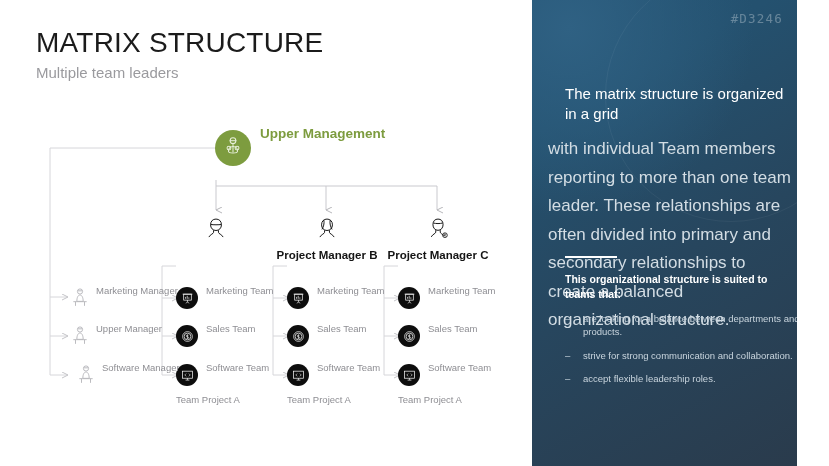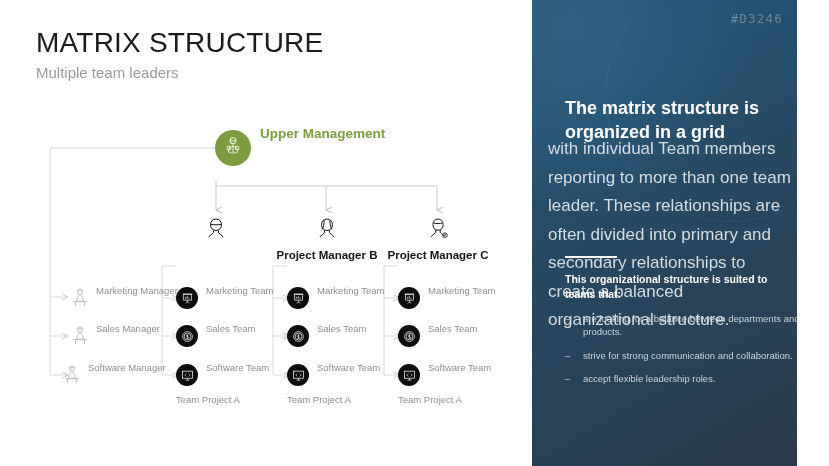--- a/index.html
+++ b/index.html
@@ -89,22 +89,22 @@
     width: 250px; height: 250px; border-radius: 50%;
     border: 1px solid rgba(255,255,255,.05);
   }
   #doc-code {
     position: absolute; right: 14px; top: 11px;
     font-size: 12.5px; letter-spacing: 1.2px;
     color: rgba(255,255,255,.30);
     font-family: "DejaVu Sans Mono", monospace;
   }
   #panel-heading {
-    position: absolute; left: 33px; top: 96px; width: 230px;
-    font-size: 18px; font-weight: 700; line-height: 1.35; color: #ffffff;
+    position: absolute; left: 33px; top: 84px; width: 230px;
+    font-size: 15px; font-weight: 400; line-height: 1.35; color: #ffffff;
   }
   #panel-body {
     position: absolute; left: 16px; top: 135px; width: 243px;
     font-size: 17px; line-height: 1.68; color: #d3dde4; font-weight: 400;
   }
   #panel-divider {
     position: absolute; left: 33px; top: 256px;
     width: 52px; height: 2px; background: #ffffff;
   }
   #panel-subheading {
@@ -339,23 +339,23 @@
     </div>
     <div class="mgr-row" style="left:70px; top:325px;">
       <div class="mgr-icon">
         <svg width="20" height="22" viewBox="0 0 24 26" fill="none" stroke="#b9b9bd" stroke-width="1.15">
           <circle cx="12" cy="5.2" r="3.1"></circle>
           <path d="M9.2 4.4 h5.6"></path>
           <path d="M8.2 17 C8.2 12.6 9.6 9.4 12 9.4 C14.4 9.4 15.8 12.6 15.8 17 Z"></path>
           <path d="M4 17.4 h16 M6.6 17.4 v5 M17.4 17.4 v5"></path>
         </svg>
       </div>
-      <div class="mgr-label">Sales Manager</div>
-    </div>
-    <div class="mgr-row" style="left:62px; top:364px;text-align:right;">
+      <div class="mgr-label">Upper Manager</div>
+    </div>
+    <div class="mgr-row" style="left:76px; top:364px;text-align:right;">
       <div class="mgr-icon">
         <svg width="20" height="22" viewBox="0 0 24 26" fill="none" stroke="#b9b9bd" stroke-width="1.15">
           <circle cx="12" cy="5.2" r="3.1"></circle>
           <path d="M9.2 4.4 h5.6"></path>
           <path d="M8.2 17 C8.2 12.6 9.6 9.4 12 9.4 C14.4 9.4 15.8 12.6 15.8 17 Z"></path>
           <path d="M4 17.4 h16 M6.6 17.4 v5 M17.4 17.4 v5"></path>
         </svg>
       </div>
       <div class="mgr-label">Software Manager</div>
     </div>

